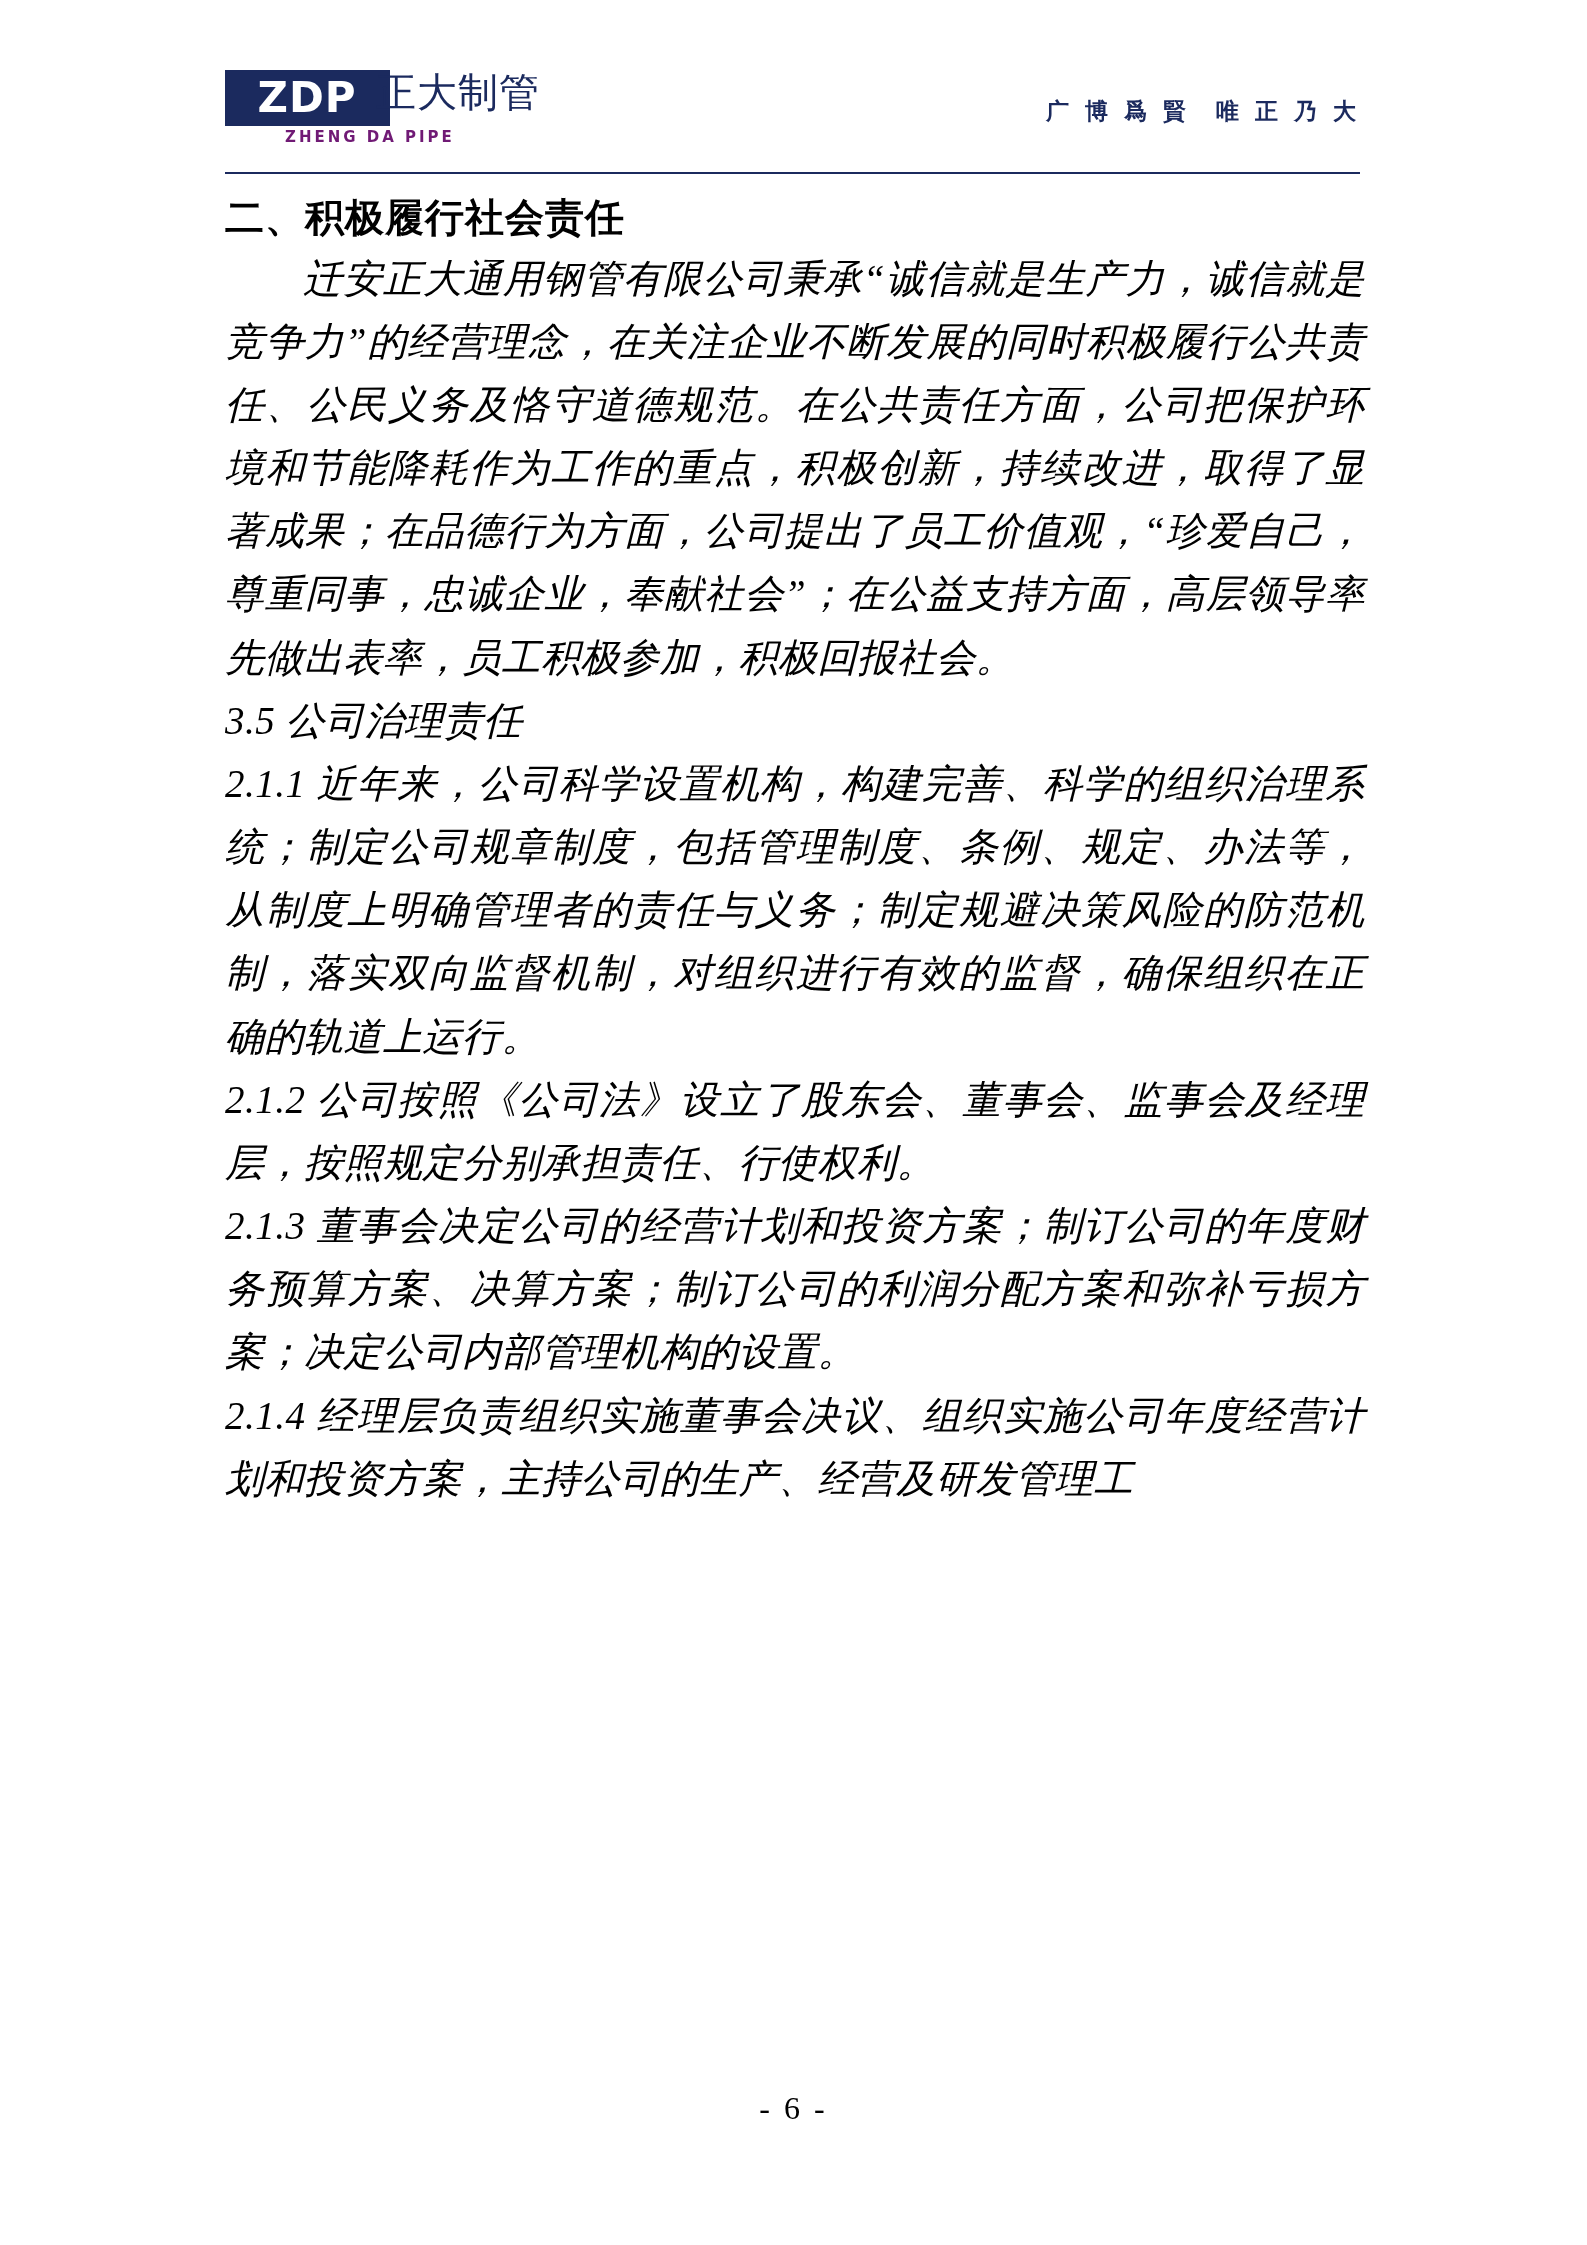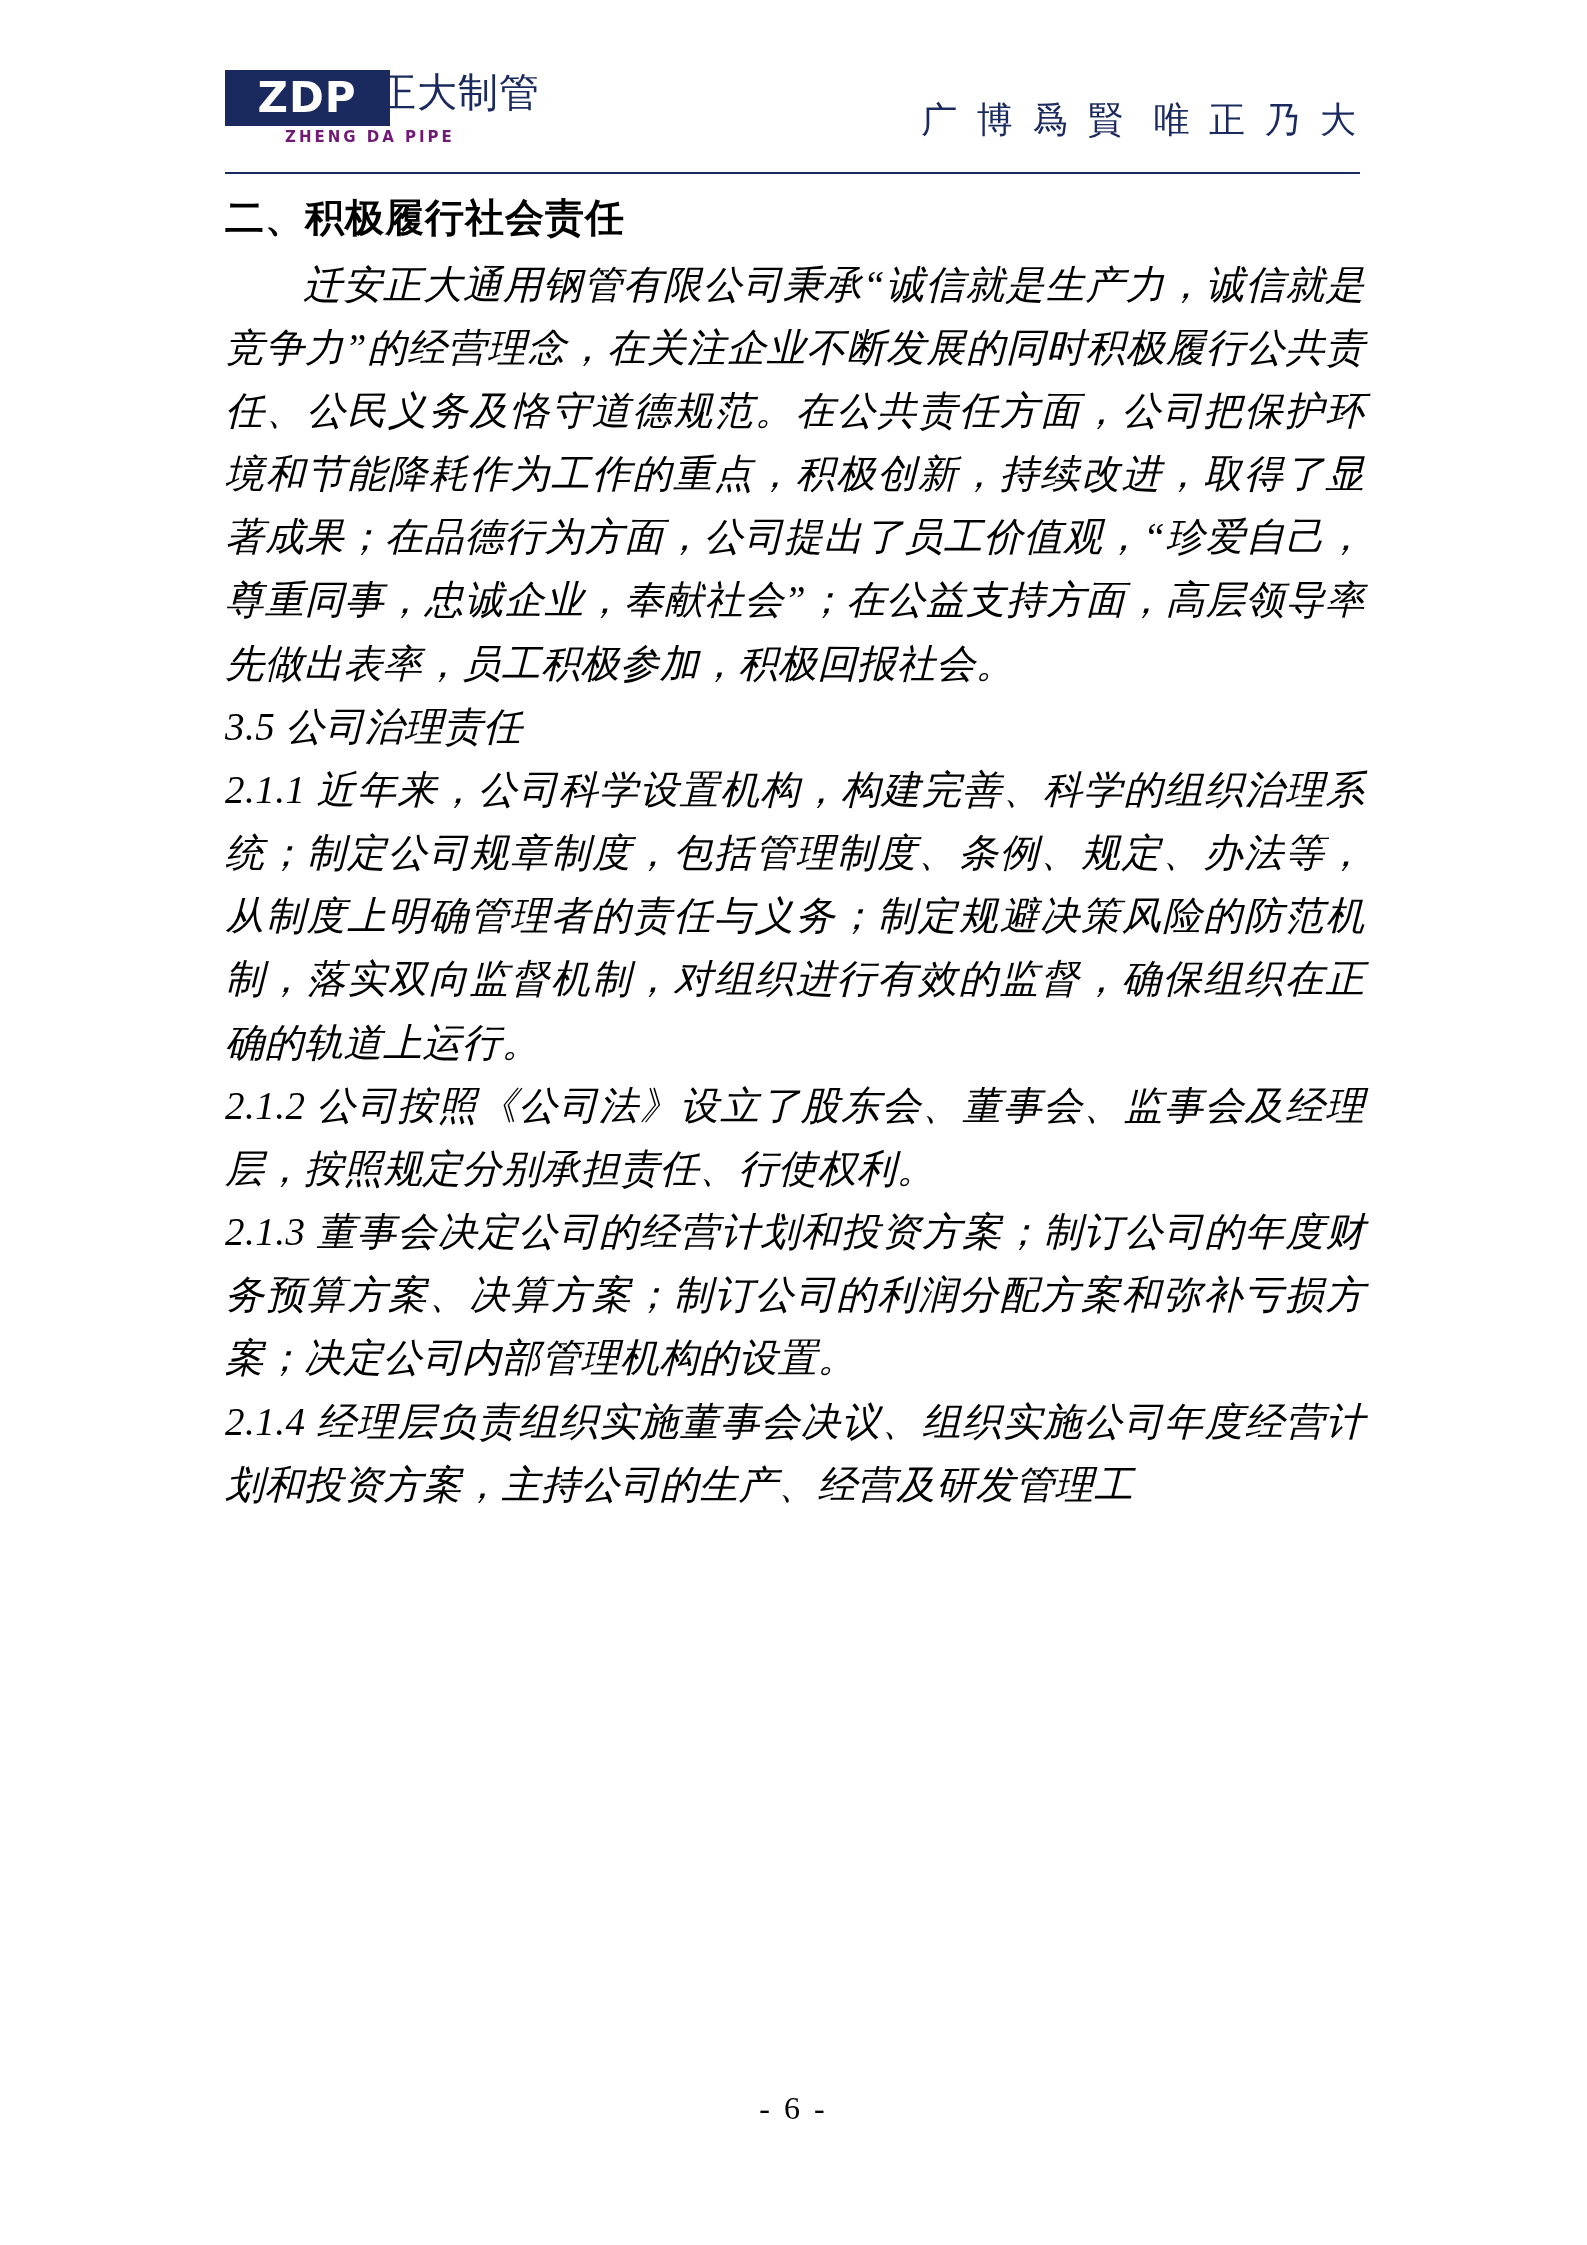--- a/index.html
+++ b/index.html
@@ -64,22 +64,22 @@
     font-size: 15px;
     letter-spacing: 3px;
     color: #701a75;
     font-weight: bold;
   }
   .slogan {
     position: absolute;
     right: 0;
     top: 26px;
     font-family: "DejaVu Serif", "Liberation Serif", serif;
-    font-size: 36px;
-    font-weight: normal;
+    font-size: 23px;
+    font-weight: bold;
     color: #1b2a5e;
     letter-spacing: 4px;
     white-space: nowrap;
   }
   .slogan .gap { display: inline-block; width: 26px; }
   .header-rule {
     position: absolute;
     left: 225px;
     top: 172px;
     width: 1135px;
@@ -91,21 +91,21 @@
   .content {
     position: absolute;
     left: 225px;
     top: 190px;
     width: 1140px;
   }
   .h2 {
     font-size: 39px;
     font-weight: bold;
     line-height: 1.45;
-    margin: 0 0 6px 0;
+    margin: 0 0 0 0;
     letter-spacing: 1px;
   }
   p.para {
     font-size: 39px;
     line-height: 1.62;
     margin: 0;
     text-align: justify;
     text-justify: inter-ideograph;
     letter-spacing: 0.5px;
     font-style: italic;

